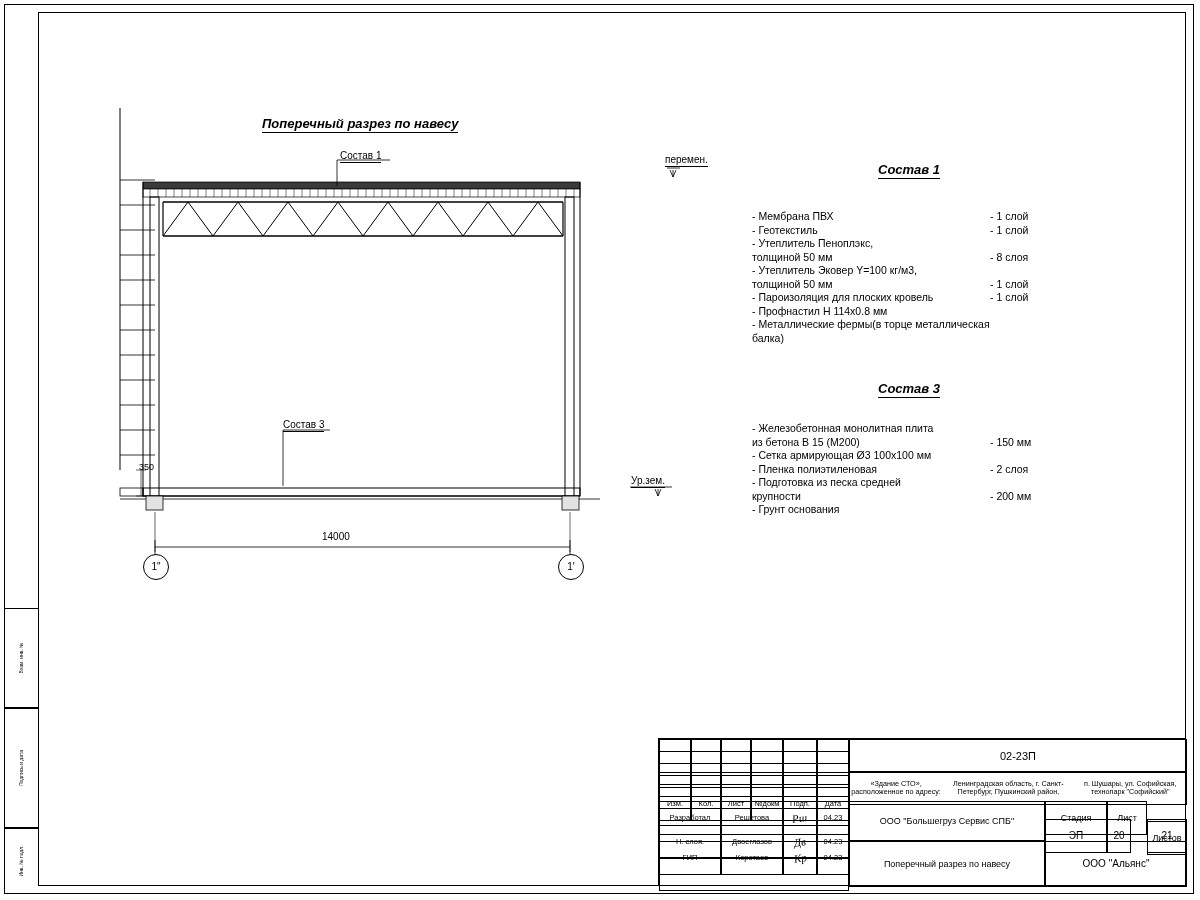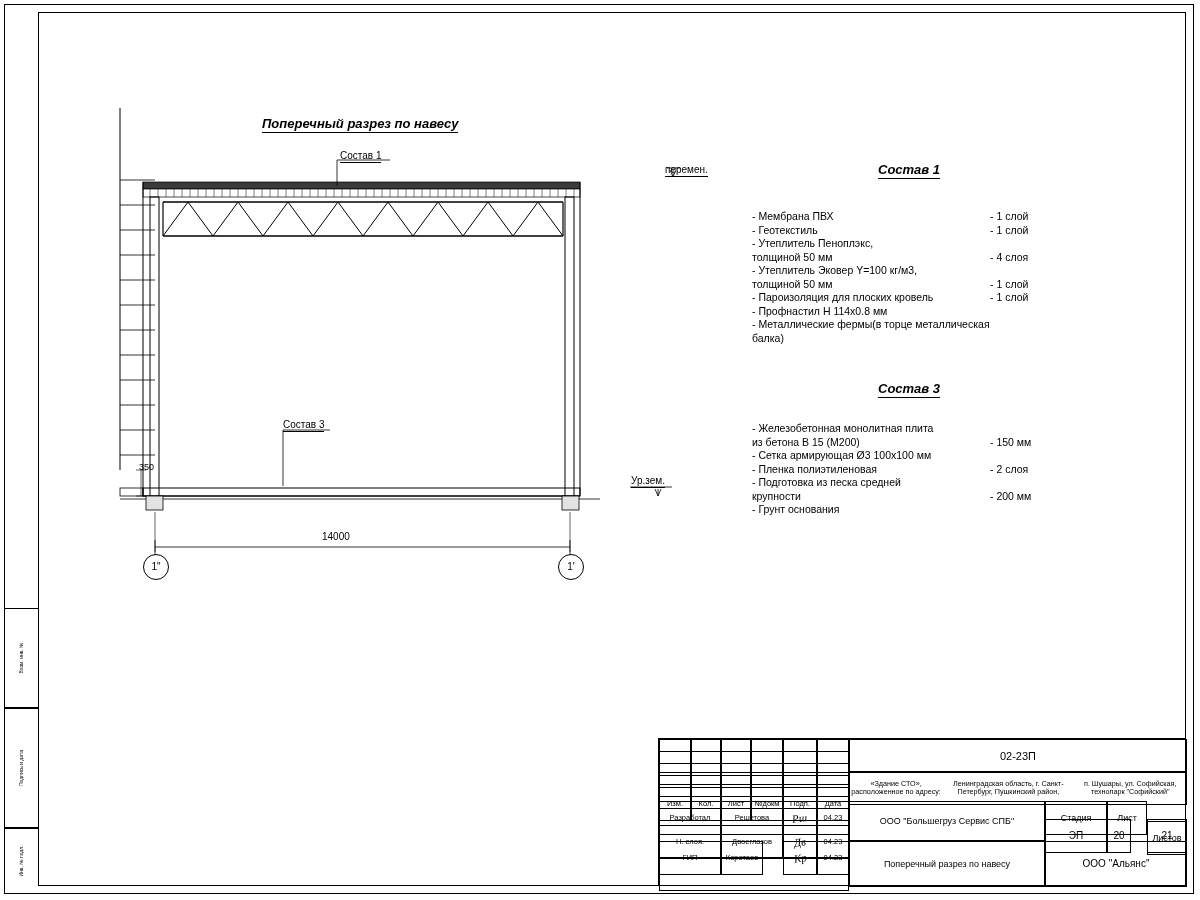--- a/index.html
+++ b/index.html
@@ -304,34 +304,34 @@
       <line x1="136" y1="470" x2="146" y2="470" stroke-width="0.6"></line>
       <line x1="136" y1="496" x2="146" y2="496" stroke-width="0.6"></line>
     </g>
   </svg>
 
   <div class="title-sec">Поперечный разрез по навесу</div>
 
   <div class="lbl-u" style="left:340px; top:150px;">Состав 1</div>
   <div class="lbl-u" style="left:283px; top:419px;">Состав 3</div>
 
-  <div class="lbl-u" style="left:665px; top:164px;">перемен.</div>
+  <div class="lbl-u" style="left:665px; top:154px;">перемен.</div>
   <div class="lbl-u" style="left:631px; top:475px;">Ур.зем.</div>
 
   <div class="dim-text" style="left:322px; top:531px;">14000</div>
   <div class="dim-text" style="left:139px; top:462px; font-size:9px;">350</div>
 
   <div class="axis-bubble" style="left:143px; top:554px;">1"</div>
   <div class="axis-bubble" style="left:558px; top:554px;">1'</div>
 
   <div class="spec-title" style="left:878px; top:162px;">Состав 1</div>
   <div class="spec-list" id="spec1-list" style="left:752px; top:210px; width:340px;">
       <div class="spec-row"><span class="name">- Мембрана ПВХ</span><span class="val" style="padding-top: 0px;">- 1 слой</span></div>
       <div class="spec-row"><span class="name">- Геотекстиль</span><span class="val" style="padding-top: 0px;">- 1 слой</span></div>
-      <div class="spec-row"><span class="name">- Утеплитель Пеноплэкс,<br>толщиной 50 мм</span><span class="val" style="padding-top: 13.5px;">- 4 слоя</span></div>
+      <div class="spec-row"><span class="name">- Утеплитель Пеноплэкс,<br>толщиной 50 мм</span><span class="val" style="padding-top: 13.5px;">- 8 слоя</span></div>
       <div class="spec-row"><span class="name">- Утеплитель Эковер Y=100 кг/м3,<br>толщиной 50 мм</span><span class="val" style="padding-top: 13.5px;">- 1 слой</span></div>
       <div class="spec-row"><span class="name">- Пароизоляция для плоских кровель</span><span class="val" style="padding-top: 0px;">- 1 слой</span></div>
       <div class="spec-row"><span class="name">- Профнастил Н 114х0.8 мм</span><span class="val" style="padding-top: 0px;"></span></div>
       <div class="spec-row"><span class="name">- Металлические фермы(в торце металлическая балка)</span><span class="val" style="padding-top: 0px;"></span></div>
     </div>
 
   <div class="spec-title" style="left:878px; top:381px;">Состав 3</div>
   <div class="spec-list" id="spec3-list" style="left:752px; top:422px; width:340px;">
       <div class="spec-row"><span class="name">- Железобетонная  монолитная плита<br>из бетона В 15 (М200)</span><span class="val" style="padding-top: 13.5px;">- 150 мм</span></div>
       <div class="spec-row"><span class="name">- Сетка армирующая Ø3 100х100 мм</span><span class="val" style="padding-top: 0px;"></span></div>
@@ -385,21 +385,21 @@
     <div class="cell f75" style="left:158px; top:62px; width:32px; height:24px;">04.23</div>
 
     <div class="cell left-al f75" style="left:0; top:86px; width:62px; height:16px;">Н. слоя.</div>
     <div class="cell f75" style="left:62px; top:86px; width:62px; height:16px;">Двоеглазов</div>
     <div class="cell" style="left:124px; top:86px; width:34px; height:16px;">
         <span class="sig">Дв</span>
       </div>
     <div class="cell f75" style="left:158px; top:86px; width:32px; height:16px;">04.23</div>
 
     <div class="cell left-al f75" style="left:0; top:102px; width:62px; height:16px;">ГИП</div>
-    <div class="cell f75" style="left:62px; top:102px; width:42px; height:16px;">Коротаев</div>
+    <div class="cell f75" style="left:62px; top:102px; width:62px; height:16px;">Коротаев</div>
     <div class="cell" style="left:124px; top:102px; width:34px; height:16px;">
         <span class="sig">Кр</span>
       </div>
     <div class="cell f75" style="left:158px; top:102px; width:32px; height:16px;">04.23</div>
 
     <div class="cell" style="left:0; top:118px; width:190px; height:30px;"></div>
 
     <div class="cell f11" style="left:190px; top:0; width:338px; height:32px;">02-23П</div>
 
     <div class="cell" style="left:190px; top:32px; width:338px; height:30px; flex-direction:row; font-size:7.2px;">

